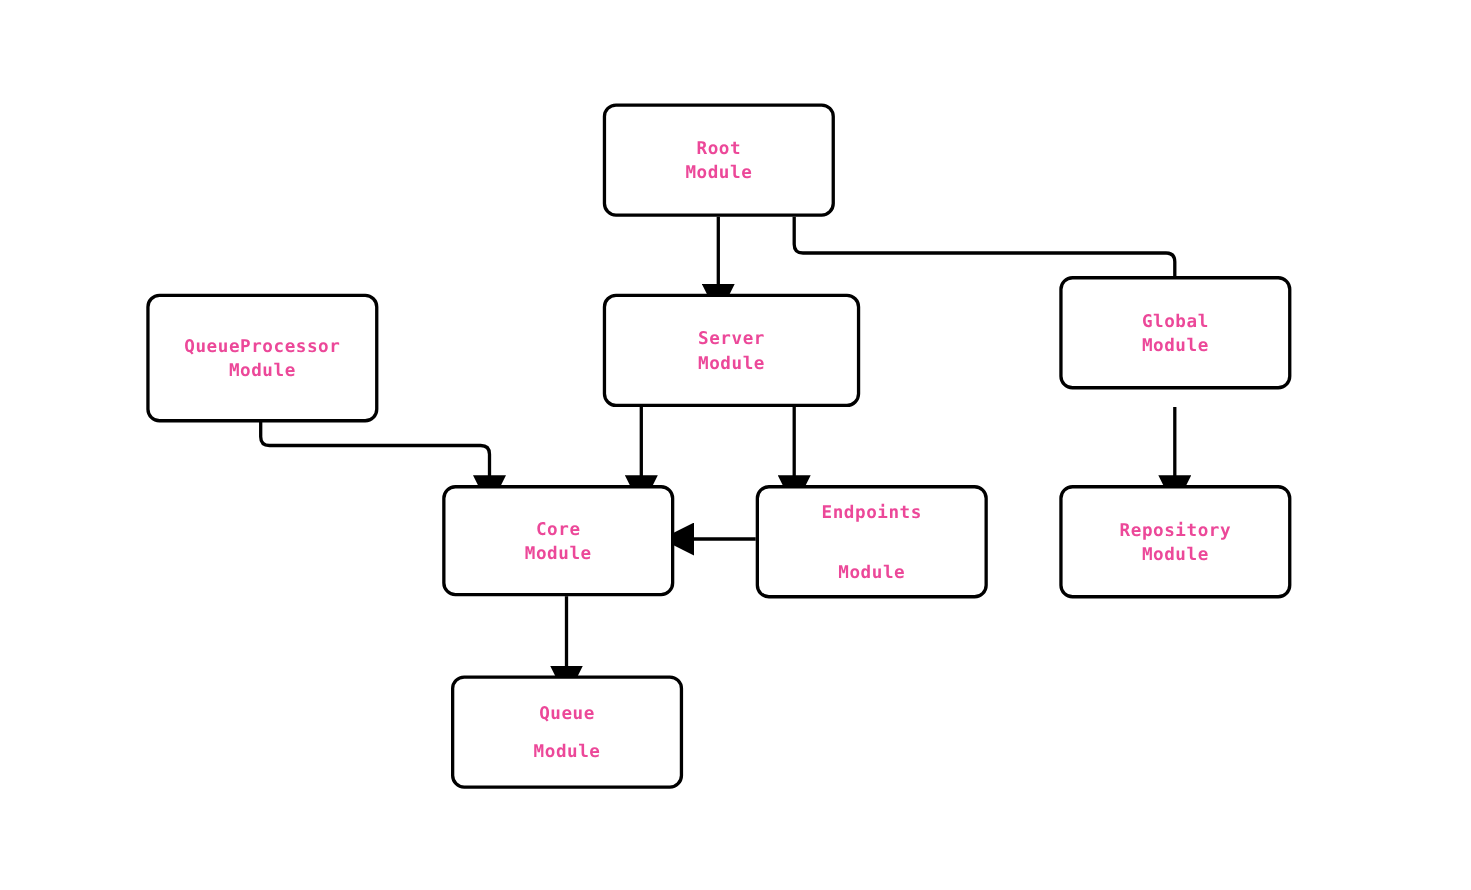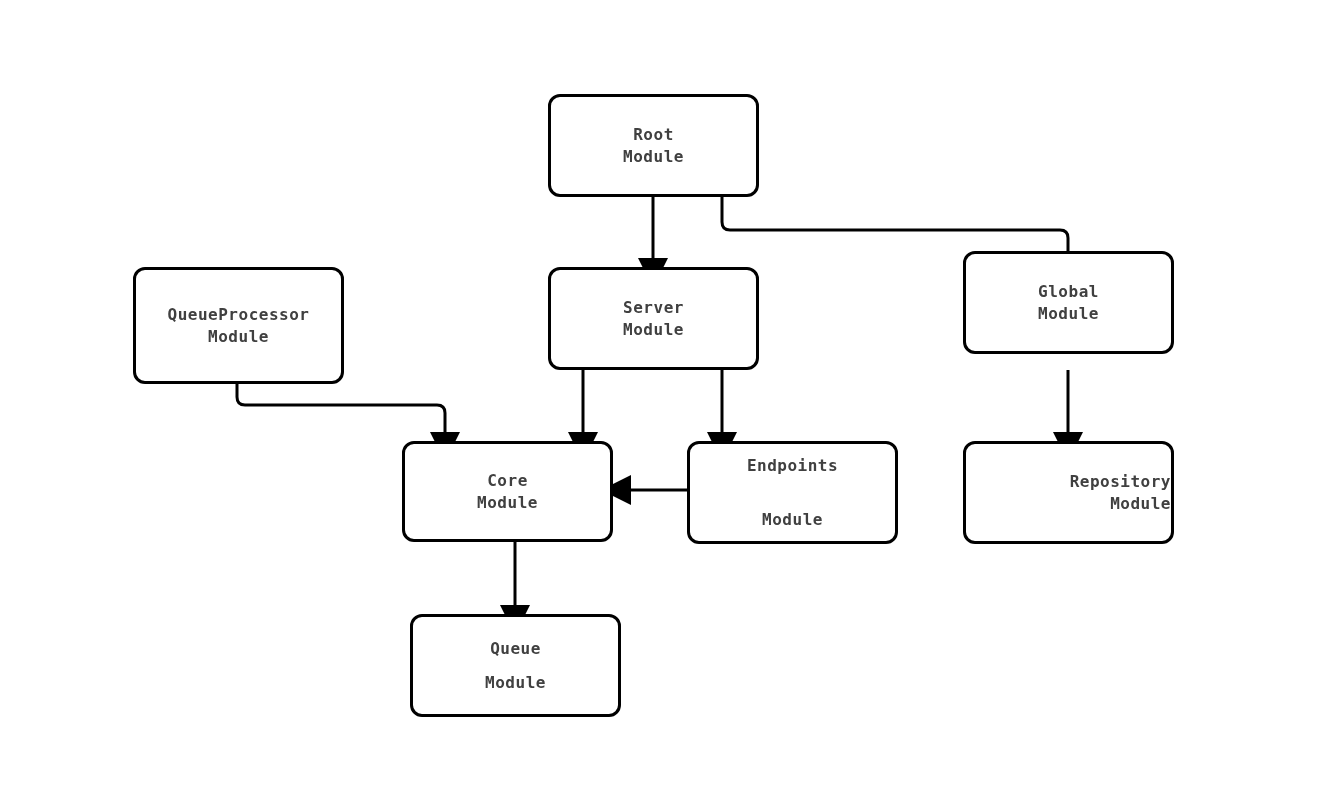--- a/index.html
+++ b/index.html
@@ -38,21 +38,21 @@
     flex-direction: column;
     align-items: center;
     justify-content: center;
     z-index: 2;
   }
   .node-line {
     font-family: "DejaVu Sans Mono", "Liberation Mono", monospace;
     font-size: 16px;
     font-weight: 700;
     line-height: 22px;
-    color: #404040;
+    color: #ec4899;
     letter-spacing: 0.5px;
     white-space: pre;
     text-align: center;
   }
 </style>
 </head>
 <body>
 
 <div id="diagram-root">
 
@@ -78,41 +78,41 @@
   <div class="node" style="left: 548px; top: 94px; width: 211px; height: 103px;">
     <span class="node-line">Root</span>
     <span class="node-line">Module</span>
   </div>
 
   <div class="node" style="left: 133px; top: 267px; width: 211px; height: 117px;">
     <span class="node-line">QueueProcessor</span>
     <span class="node-line">Module</span>
   </div>
 
-  <div class="node" style="left: 548px; top: 267px; width: 211px; height: 103px;">
+  <div class="node" style="left: 548px; top: 267px; width: 234px; height: 103px;">
     <span class="node-line">Server</span>
     <span class="node-line">Module</span>
   </div>
 
   <div class="node" style="left: 963px; top: 251px; width: 211px; height: 103px;">
     <span class="node-line">Global</span>
     <span class="node-line">Module</span>
   </div>
 
   <div class="node" style="left: 402px; top: 441px; width: 211px; height: 101px;">
     <span class="node-line">Core</span>
     <span class="node-line">Module</span>
   </div>
 
   <div class="node" style="left: 687px; top: 441px; width: 211px; height: 103px; gap: 32px;">
     <span class="node-line">Endpoints</span>
     <span class="node-line">Module</span>
   </div>
 
-  <div class="node" style="left: 963px; top: 441px; width: 211px; height: 103px; align-items: flex-end;">
+  <div class="node" style="left: 963px; top: 441px; width: 211px; height: 103px;">
     <span class="node-line">Repository</span>
     <span class="node-line">Module</span>
   </div>
 
   <div class="node" style="left: 410px; top: 614px; width: 211px; height: 103px; gap: 12px;">
     <span class="node-line">Queue</span>
     <span class="node-line">Module</span>
   </div>
 
 </div>

